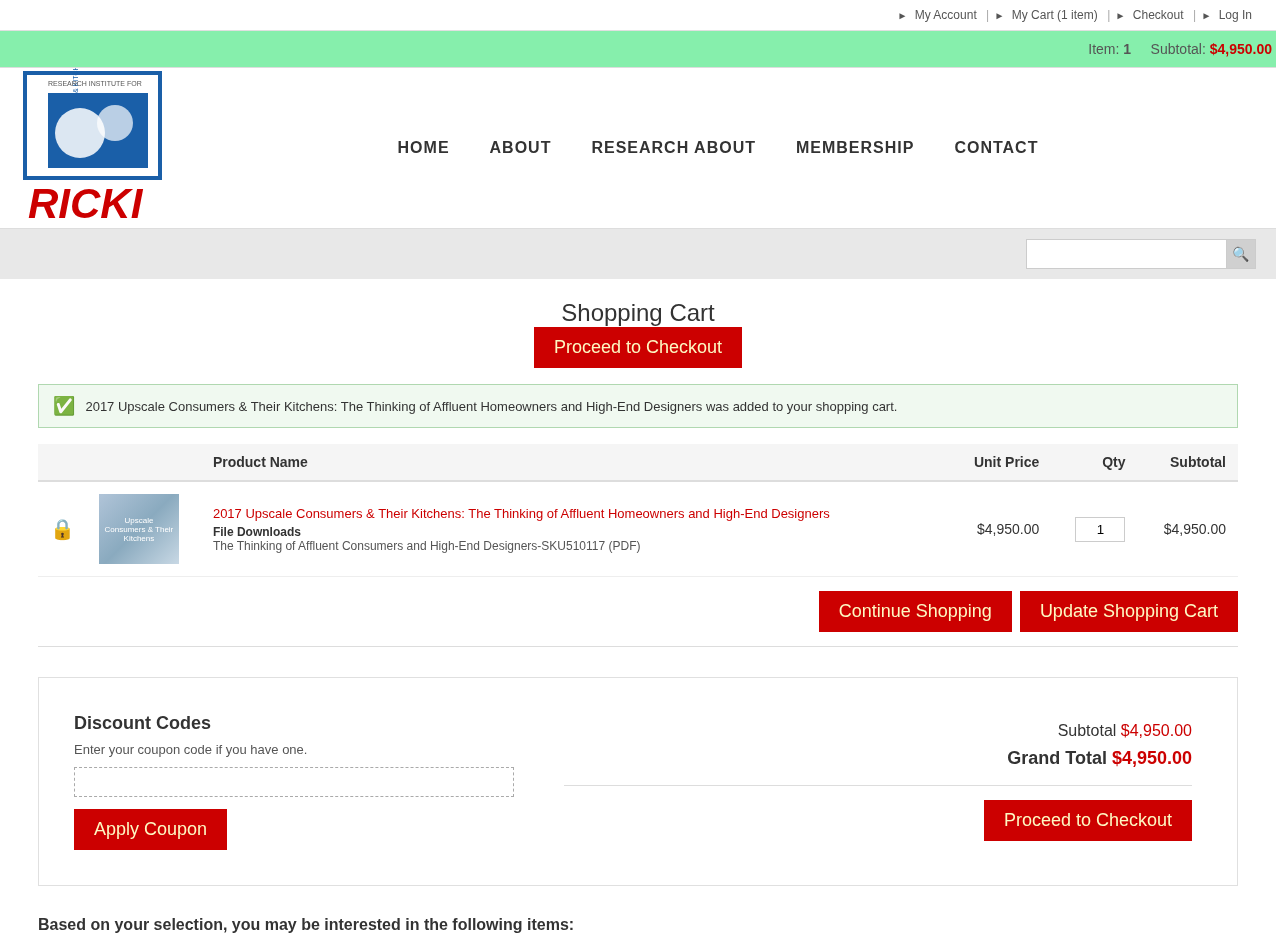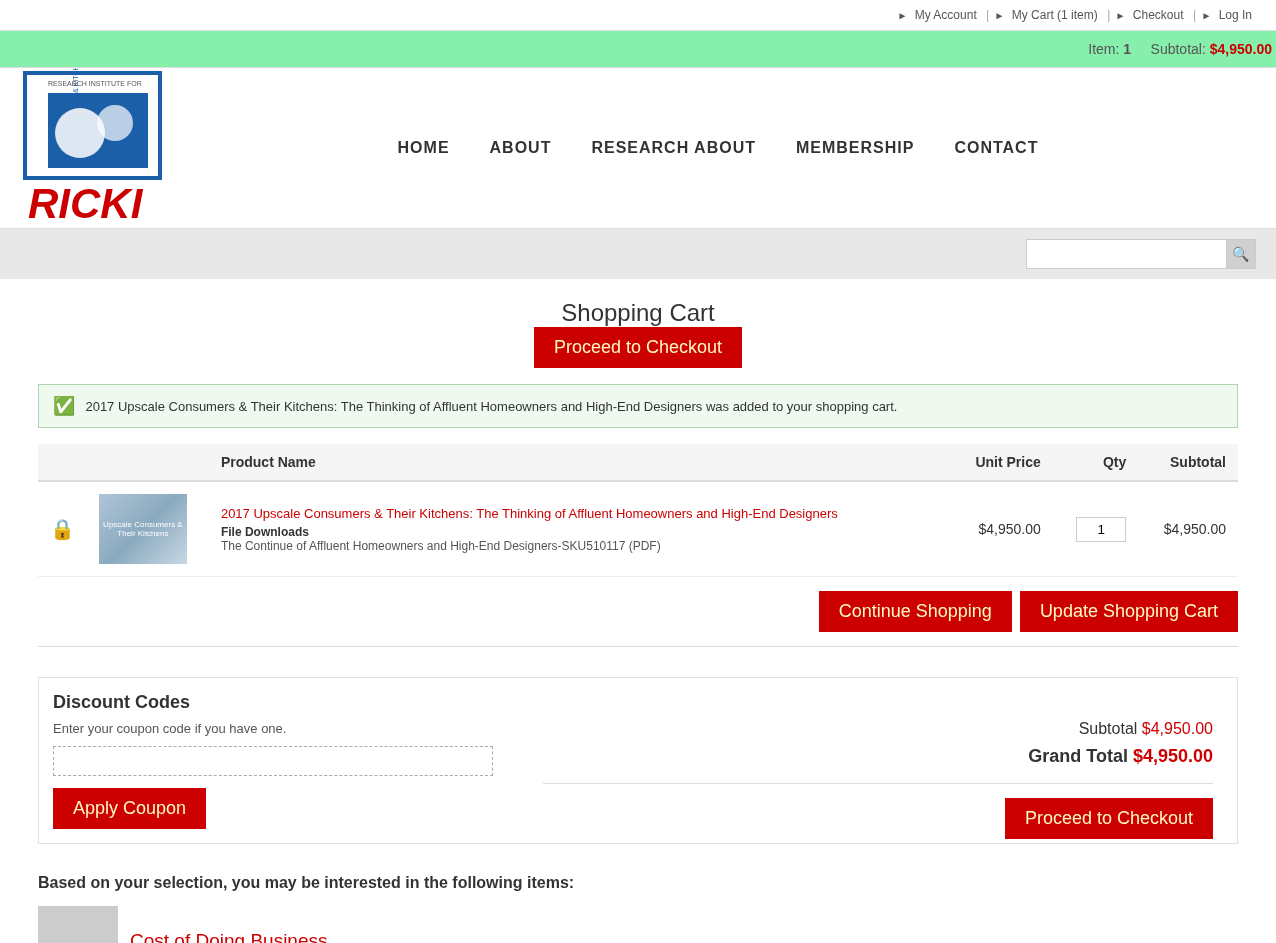--- a/index.html
+++ b/index.html
@@ -155,21 +155,21 @@
       border-bottom: 1px solid #eee;
       vertical-align: middle;
     }
     .cart-table td.right { text-align: right; }
     .cart-table .remove-icon {
       color: #888;
       font-size: 20px;
       cursor: pointer;
     }
     .product-thumb {
-      width: 88px;
+      width: 80px;
       height: 70px;
       background: #000000;
       display: inline-block;
       vertical-align: middle;
       margin-right: 10px;
       position: relative;
       overflow: hidden;
     }
     .product-thumb-inner {
       width: 100%;
@@ -200,23 +200,23 @@
       gap: 8px;
       padding: 14px 0;
       border-bottom: 1px solid #ddd;
     }
 
     
     .bottom-section {
       display: flex;
       gap: 40px;
       margin-top: 30px;
-      padding: 4px;
+      padding: 25px;
       border: 1px solid #e0e0e0;
-      align-items: flex-end;
+      align-items: center;
     }
     .discount-codes {
       flex: 0 0 460px;
       padding: 10px;
     }
     .discount-codes h3 {
       font-size: 18px;
       font-weight: bold;
       margin-bottom: 8px;
     }
@@ -360,21 +360,21 @@
         <td>
           <div class="product-thumb">
             <div class="product-thumb-inner">
               <span style="font-size:8px;color:#fff;">Upscale Consumers &amp; Their Kitchens</span>
             </div>
           </div>
         </td>
         <td>
           <a href="#" class="product-name-link">2017 Upscale Consumers &amp; Their Kitchens: The Thinking of Affluent Homeowners and High-End Designers</a>
           <div class="product-file-downloads">File Downloads</div>
-          <div class="product-file-name">The Continue of Affluent Homeowners and High-End Designers-SKU510117 (PDF)</div>
+          <div class="product-file-name">The Thinking of Affluent Consumers and High-End Designers-SKU510117 (PDF)</div>
         </td>
         <td class="right">$4,950.00</td>
         <td class="right">
           <input type="text" class="qty-input" value="1" style="">
         </td>
         <td class="right">$4,950.00</td>
       </tr>
     </tbody>
   </table>
 

